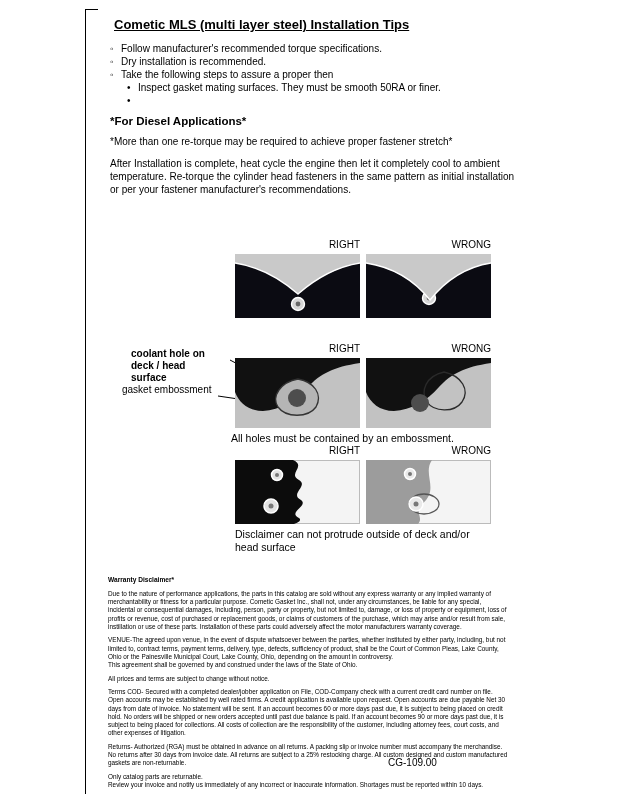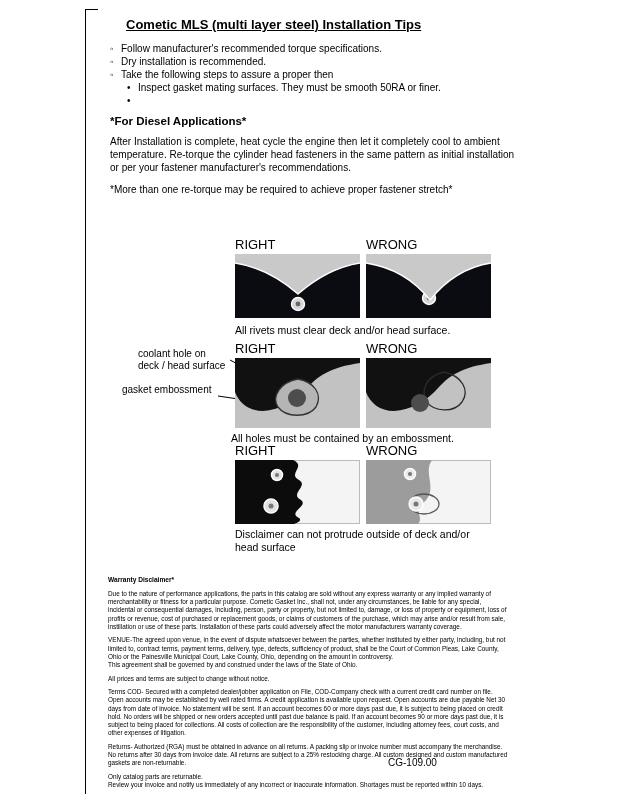--- a/index.html
+++ b/index.html
@@ -4,29 +4,29 @@
 <style>
   html,body{margin:0;padding:0;}
   body{
     width:618px;height:800px;position:relative;background:#ffffff;color:#000;
     font-family:"Liberation Sans", sans-serif;overflow:hidden;
   }
   .rule-left{position:absolute;left:85px;top:9px;width:1px;height:785px;background:#000;}
   .rule-top{position:absolute;left:85px;top:9px;width:13px;height:1px;background:#000;}
 
   .content{position:absolute;left:110px;top:18px;width:486px;}
-  .doc-title{font-size:13px;font-weight:bold;text-decoration:underline;margin:0 0 9px 16px;line-height:1.15;}
+  .doc-title{font-size:13px;font-weight:bold;text-decoration:underline;margin:0 0 9px 4px;line-height:1.15;}
   .tip{display:flex;font-size:10px;line-height:13px;}
   .tip .b{width:11px;flex:none;}
   .subtips{margin-left:17px;}
   .diesel-heading{font-size:11.5px;font-weight:bold;margin:8px 0 7px 0;line-height:13px;}
   .para{font-size:10px;line-height:13px;margin:0 0 9px 0;white-space:pre-line;width:430px;}
 
   .diagrams{position:absolute;left:118px;top:236px;width:390px;height:330px;}
-  .dg-label{position:absolute;font-size:13px;width:125px;text-align:left;line-height:14px;}
+  .dg-label{position:absolute;font-size:10px;width:125px;text-align:right;line-height:14px;}
   .dg-img{position:absolute;width:125px;}
   .dg-img svg{display:block;}
   .dg-caption{position:absolute;font-size:10.5px;line-height:13px;}
   .callout{position:absolute;font-size:10px;line-height:12px;}
   .callout-lines{position:absolute;left:98px;top:114px;}
 
   .legal{position:absolute;left:108px;top:576px;width:402px;font-size:6.4px;line-height:1.3;}
   .legal h4{font-size:6.6px;margin:0 0 5px 0;}
   .legal p{margin:0 0 5px 0;white-space:pre-line;}
   .legal p.tight{margin-bottom:0;}
@@ -59,24 +59,24 @@
         <span class="b">•</span>
         <span>Inspect gasket mating surfaces.  They must be smooth 50RA or finer.</span>
       </div>
       <div class="tip">
         <span class="b">•</span>
       </div>
     </div>
   </div>
 
   <div class="diesel-heading">*For Diesel Applications*</div>
+  <p class="para">*More than one re-torque may be required to achieve proper fastener stretch*</p>
   <p class="para">After Installation is complete, heat cycle the engine then let it completely cool to ambient
 temperature. Re-torque the cylinder head fasteners in the same pattern as initial installation
 or per your fastener manufacturer's recommendations.</p>
-  <p class="para">*More than one re-torque may be required to achieve proper fastener stretch*</p>
 </div>
 
 <div class="diagrams">
 
   <div class="dg-label" style="left:117px;top:2px;">RIGHT</div>
   <div class="dg-label" style="left:248px;top:2px;">WRONG</div>
 
   <div class="dg-img" style="left:117px;top:18px;">
     <svg width="125" height="64" viewBox="0 0 125 64">
       <rect width="125" height="64" fill="#0b0b12"></rect>
@@ -88,26 +88,25 @@
   </div>
   <div class="dg-img" style="left:248px;top:18px;">
     <svg width="125" height="64" viewBox="0 0 125 64">
       <rect width="125" height="64" fill="#0b0b12"></rect>
       <circle cx="63" cy="44" r="6.5" fill="#d6d6d6" stroke="#ffffff" stroke-width="1.4"></circle>
       <circle cx="63" cy="44" r="2.4" fill="#666666"></circle>
       <path d="M0,0 H125 V9 C100,13 80,26 64,46 C48,26 26,13 0,9 Z" fill="#c9c9c9"></path>
       <path d="M0,9 C26,13 48,26 64,46 C80,26 100,13 125,9" fill="none" stroke="#ffffff" stroke-width="1.4"></path>
     </svg>
   </div>
-  <div class="dg-caption" style="left:117px;top:88px;">All rivets must clear deck and/or head surface.</div>
 
   <div class="dg-label" style="left:117px;top:106px;">RIGHT</div>
   <div class="dg-label" style="left:248px;top:106px;">WRONG</div>
 
-  <div class="callout" style="left:20px;top:112px;width:88px;">coolant hole on deck / head surface</div>
+  <div class="callout" style="left:13px;top:112px;width:88px;font-weight:bold;">coolant hole on deck / head surface</div>
   <div class="callout" style="left:4px;top:148px;width:100px;">gasket embossment</div>
   <svg class="callout-lines" width="165" height="80" viewBox="0 0 165 80">
     <line x1="14" y1="10" x2="78" y2="44" stroke="#000000" stroke-width="1"></line>
     <line x1="2" y1="46" x2="70" y2="56" stroke="#000000" stroke-width="1"></line>
   </svg>
 
   <div class="dg-img" style="left:117px;top:122px;">
     <svg width="125" height="70" viewBox="0 0 125 70">
       <rect width="125" height="70" fill="#c2c2c2"></rect>
       <path d="M0,0 H125 V5 C98,9 85,16 73,29 C61,43 45,52 28,53 C14,53 4,45 0,34 Z" fill="#111111"></path>

